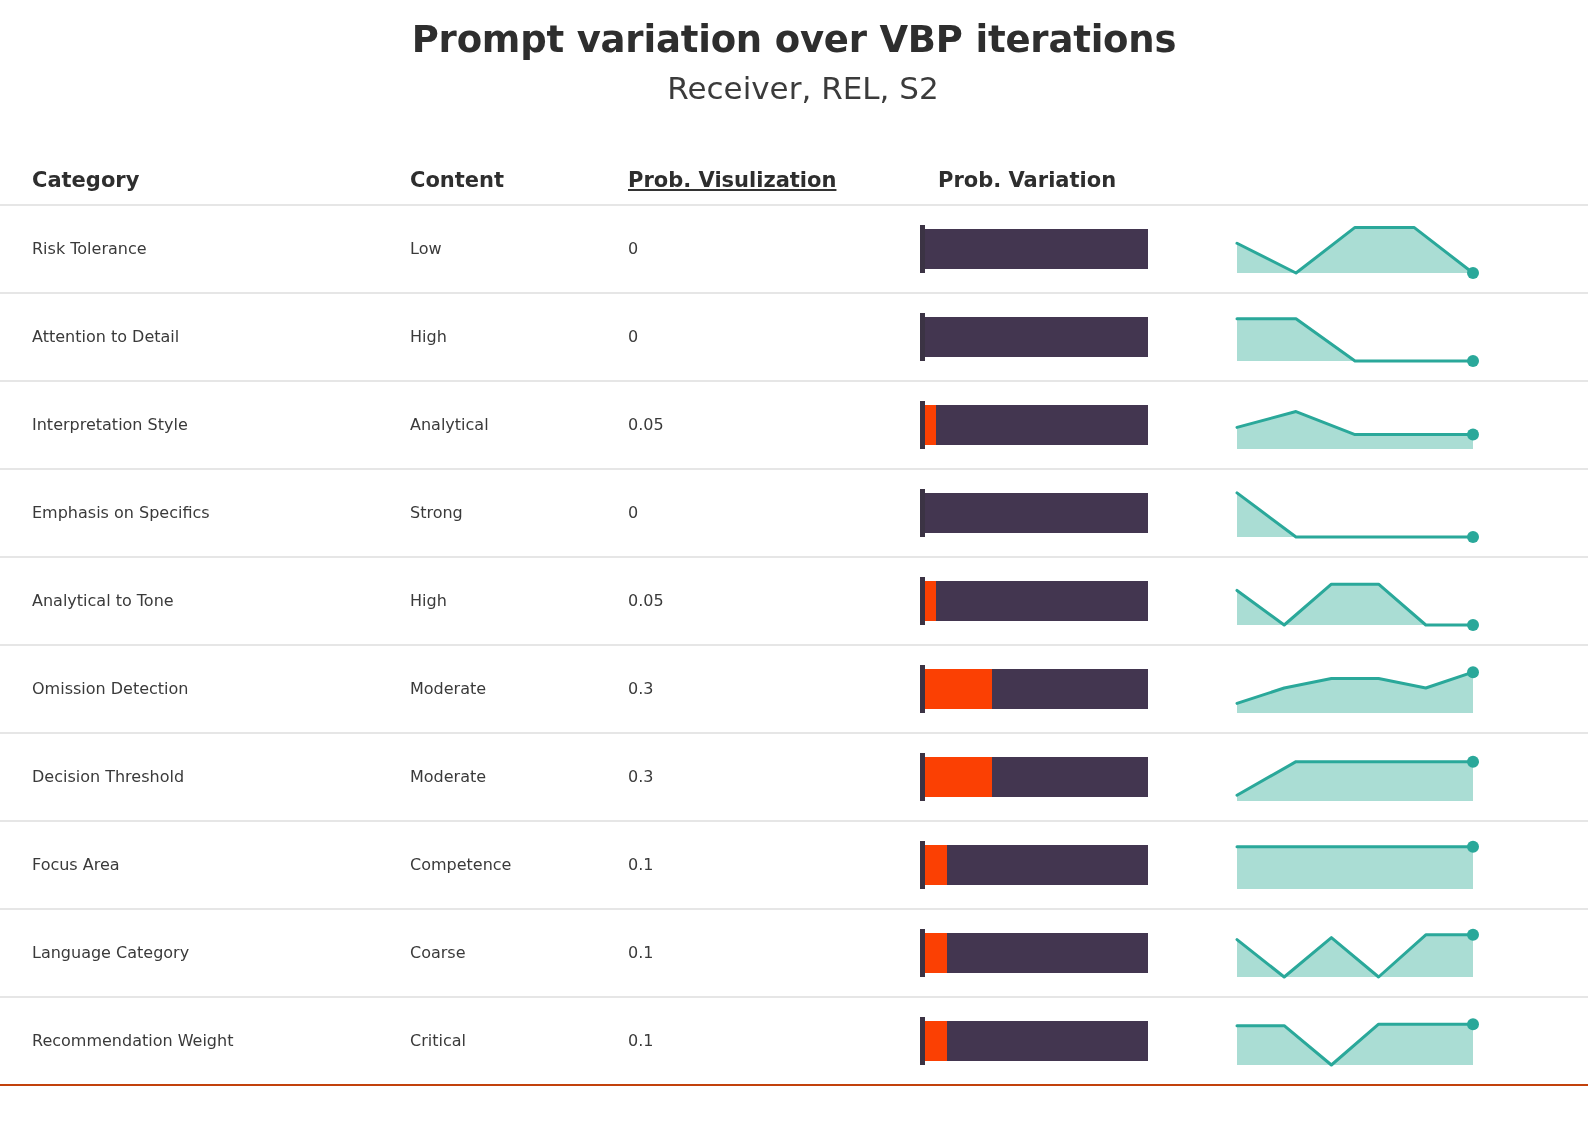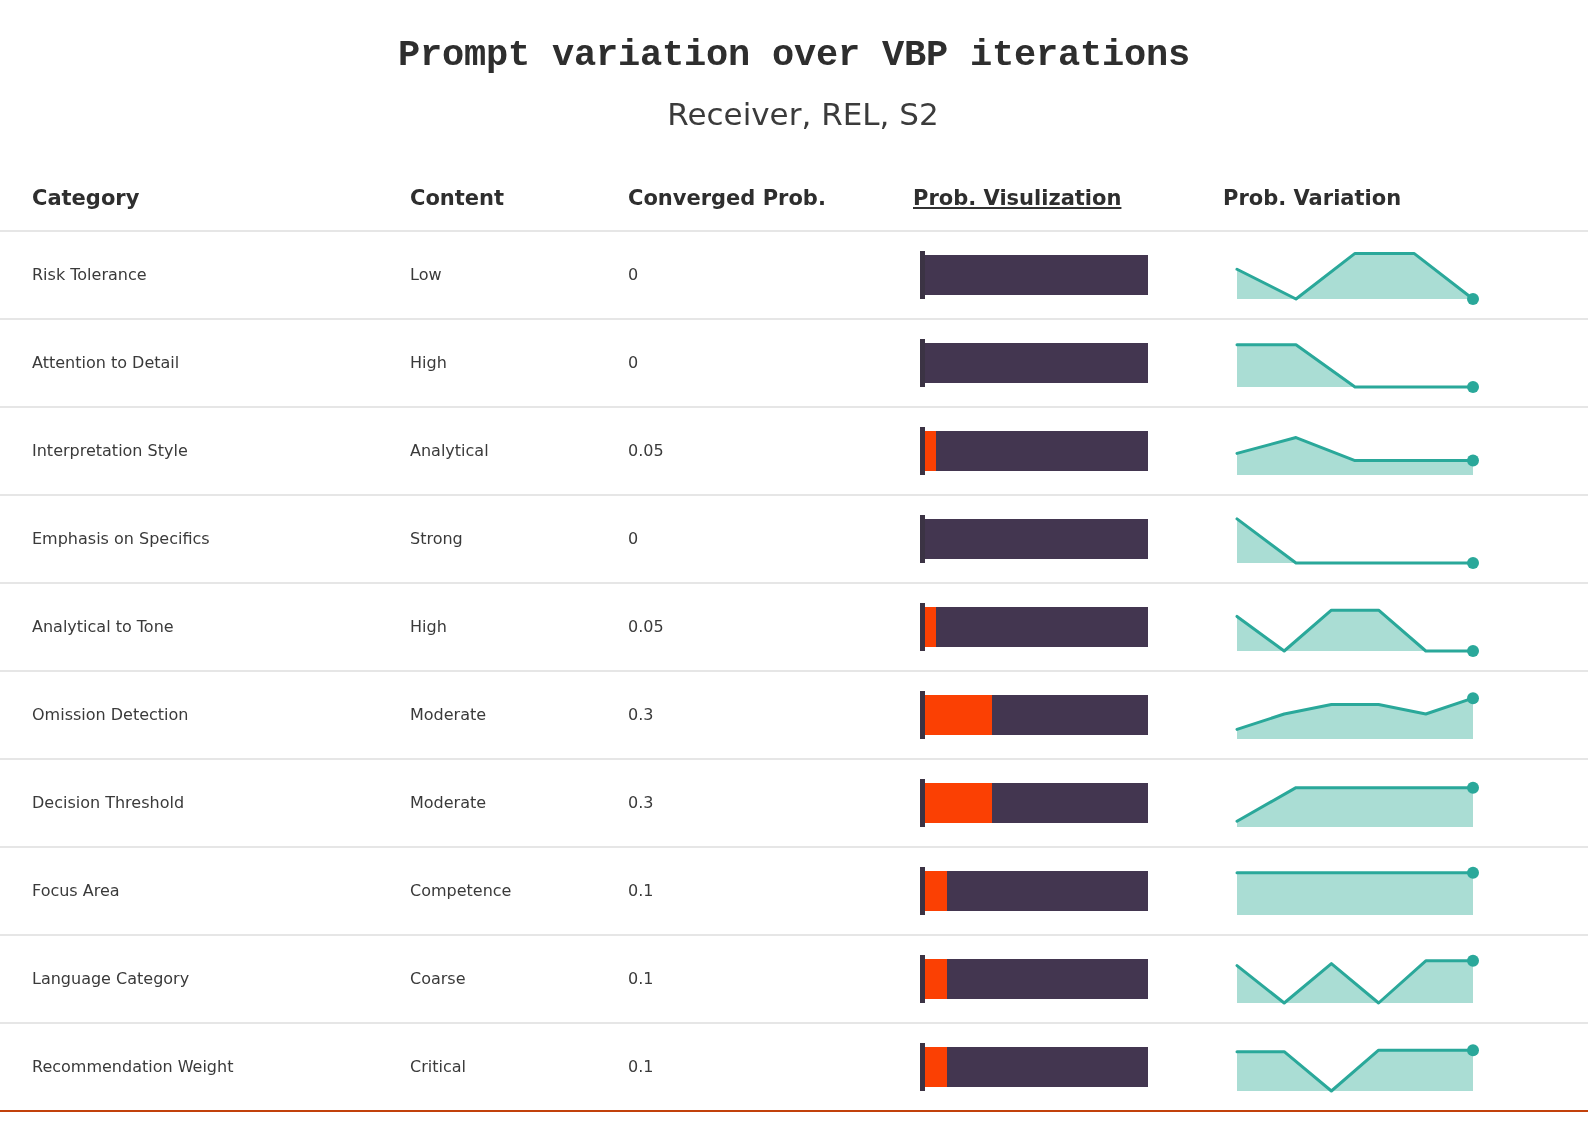--- a/index.html
+++ b/index.html
@@ -19,22 +19,21 @@
   .page { position: relative; width: 1588px; height: 1148px; }
 
   
   .title-block { padding-top: 18px; text-align: center; }
   .main-title {
     font-size: 37px;
     font-weight: bold;
     color: #2e2e2e;
     letter-spacing: -0.2px;
     line-height: 1.18;
-    margin: 16px;
-    font-family: Liberation Mono, monospace;
+    margin: 0;
   }
   .sub-title {
     font-size: 31px;
     font-weight: normal;
     color: #3b3b3b;
     line-height: 1.3;
     margin: 6px 0 0 18px;
   }
 
   
@@ -46,21 +45,21 @@
     display: flex;
     align-items: center;
     height: 88px;
     border-bottom: 2px solid #e6e6e6;
   }
   .row.header-row {
     height: 62px;
     border-bottom: 2px solid #e6e6e6;
     align-items: flex-end;
   }
-  .row.header-row .cell { padding-bottom: 20px; }
+  .row.header-row .cell { padding-bottom: 12px; }
   .row.last-row { border-bottom: 2px solid #c2410c; text-align: right; }
 
   .cell { display: flex; align-items: center; }
 
   .col-category   { width: 410px; padding-left: 32px; }
   .col-content    { width: 218px; }
   .col-prob       { width: 285px; }
   .col-vis        { width: 310px; text-decoration: underline; }
   .col-var        { width: 330px; }
 
@@ -124,23 +123,20 @@
 
   <div class="table">
 
     <div class="row header-row">
       <div class="cell col-category">
         <span class="th">Category</span>
       </div>
       <div class="cell col-content">
         <span class="th">Content</span>
       </div>
-      <div class="cell col-prob">
-        <span class="th">Converged Prob.</span>
-      </div>
       <div class="cell col-vis">
         <span class="th">Prob. Visulization</span>
       </div>
       <div class="cell col-var">
         <span class="th">Prob. Variation</span>
       </div>
     </div>
 
     <div id="rows-container">
         <div class="row">

